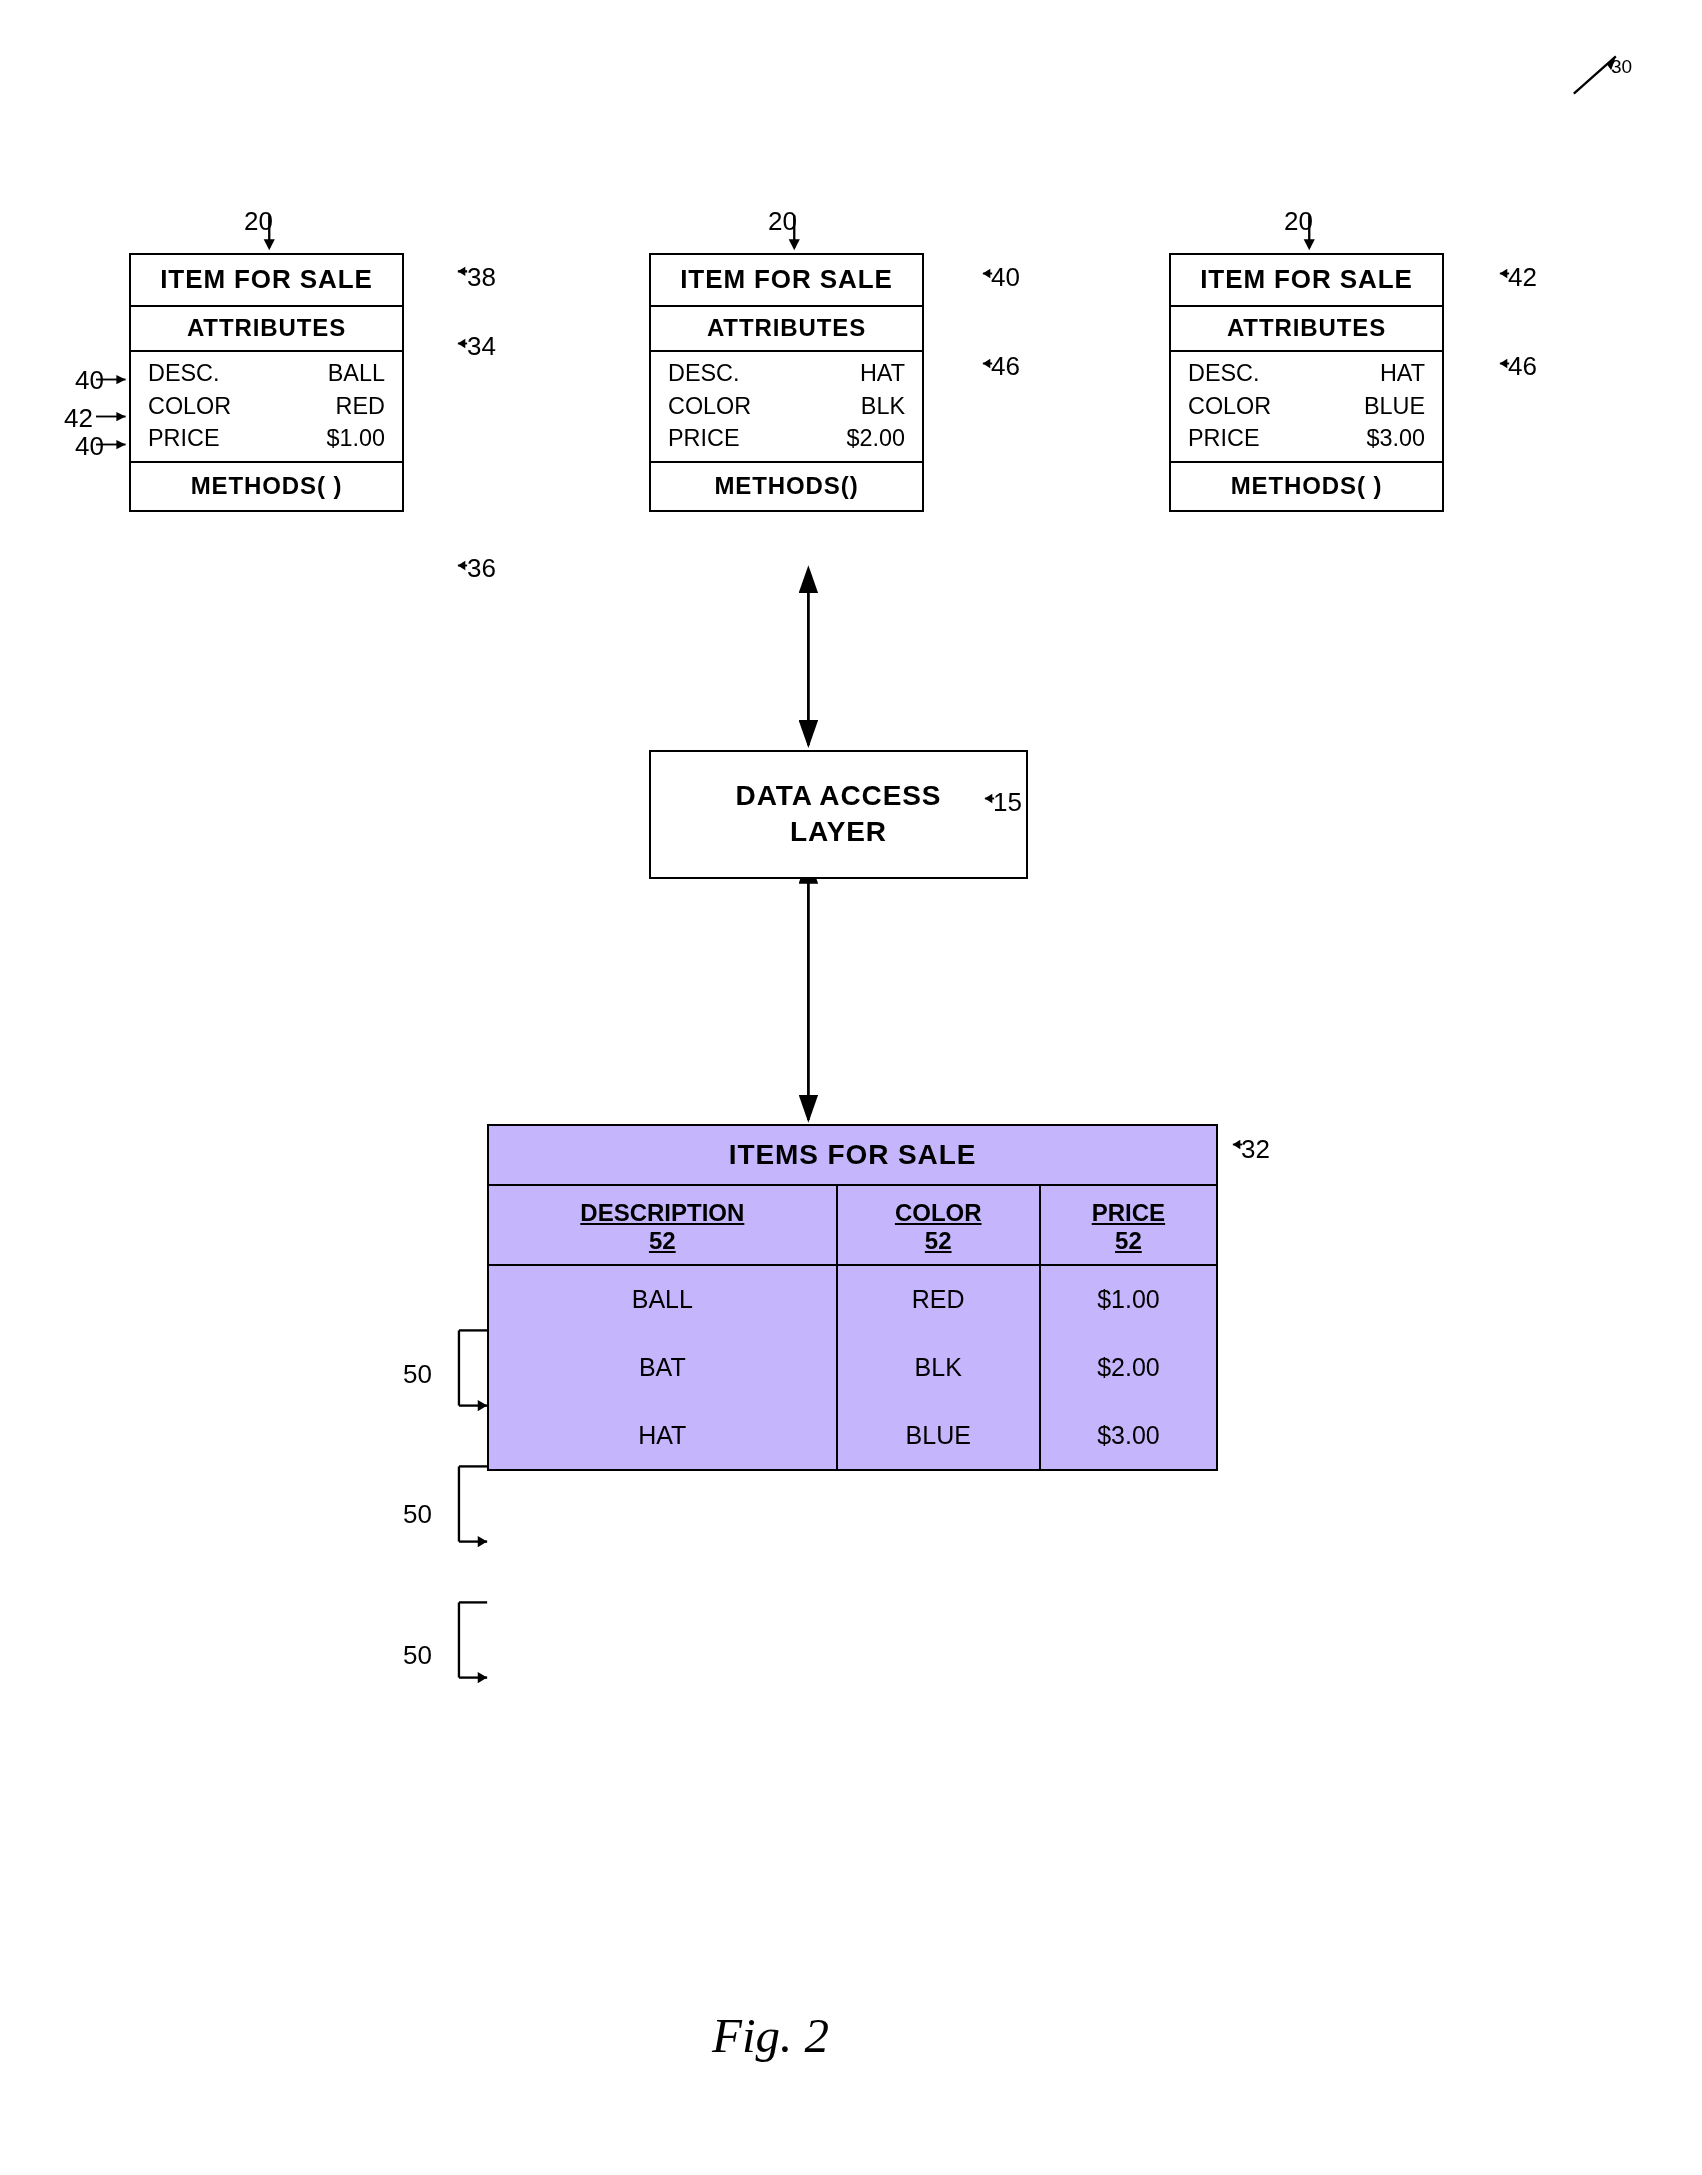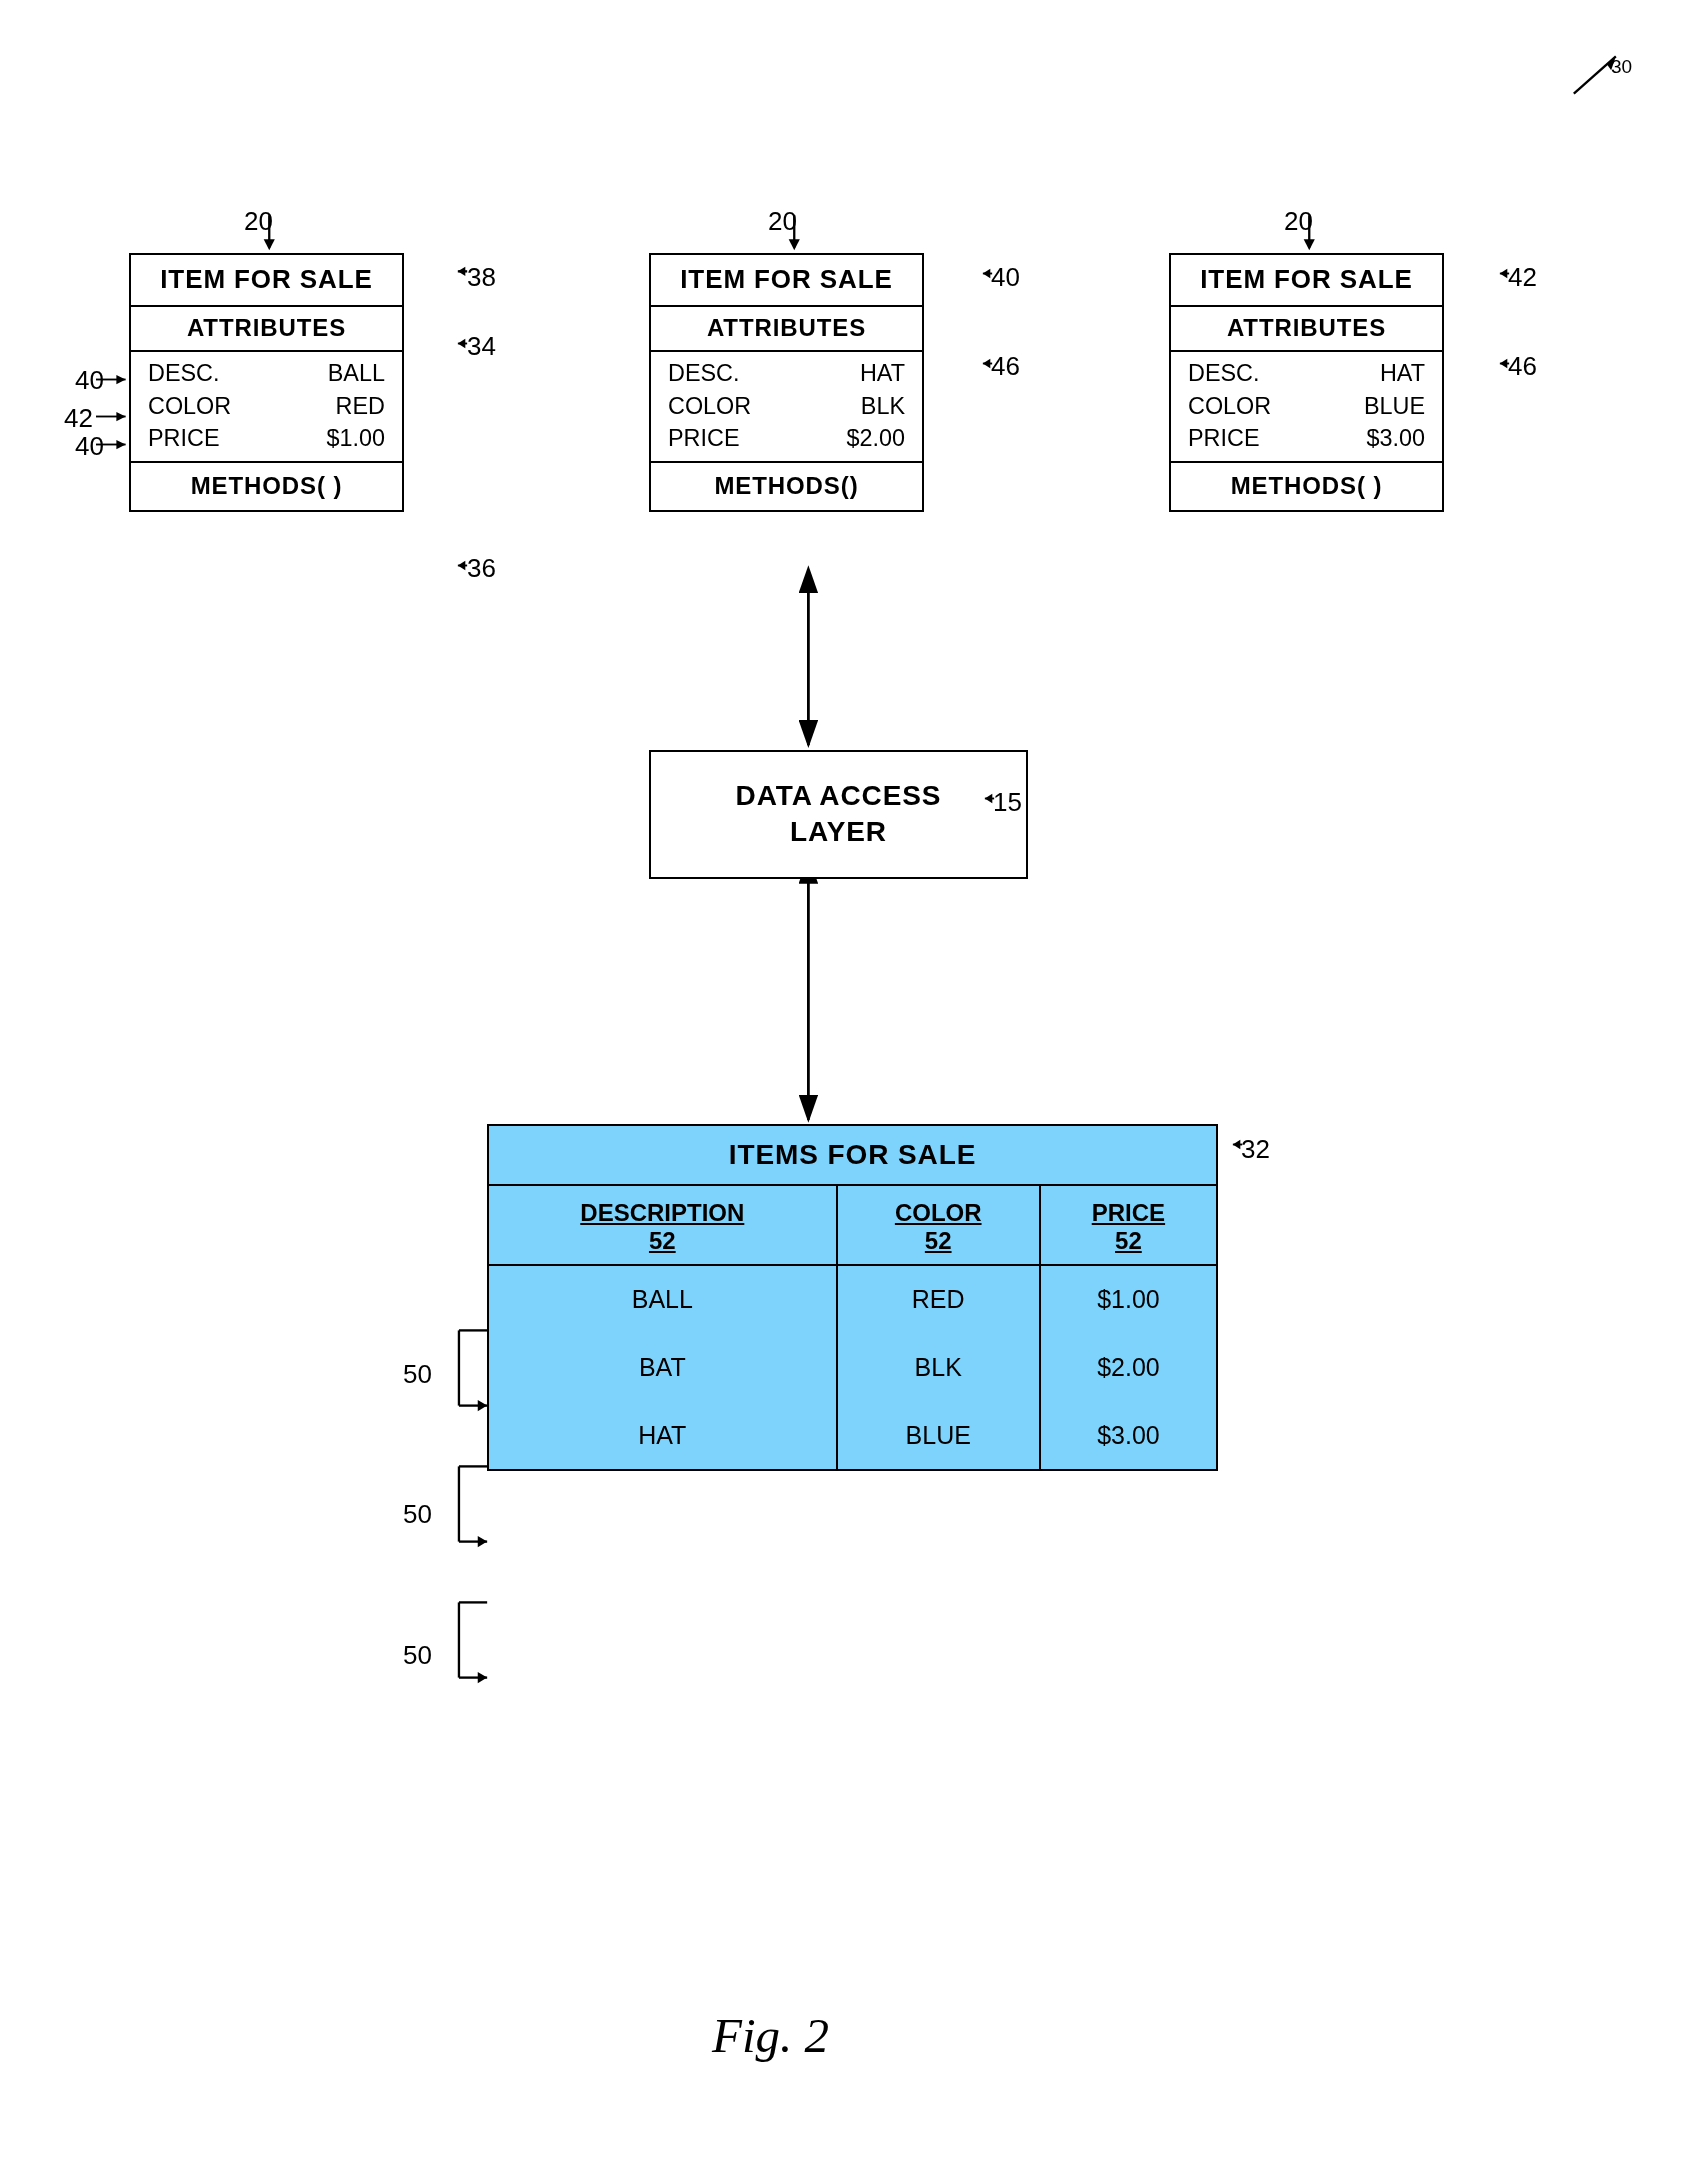--- a/index.html
+++ b/index.html
@@ -76,21 +76,21 @@
       font-size: 28px;
       font-weight: bold;
       letter-spacing: 0.9px;
       line-height: 1.3;
     }
 
     
     .items-table {
       position: absolute;
       border: 2.8px solid #000;
-      background: #7dd3fc;
+      background: #c4b5fd;
       width: 731px;
     }
 
     .items-table .table-title {
       border-bottom: 2.8px solid #000;
       text-align: center;
       padding: 13px 4.7px;
       font-size: 28px;
       font-weight: bold;
       letter-spacing: 0.9px;

